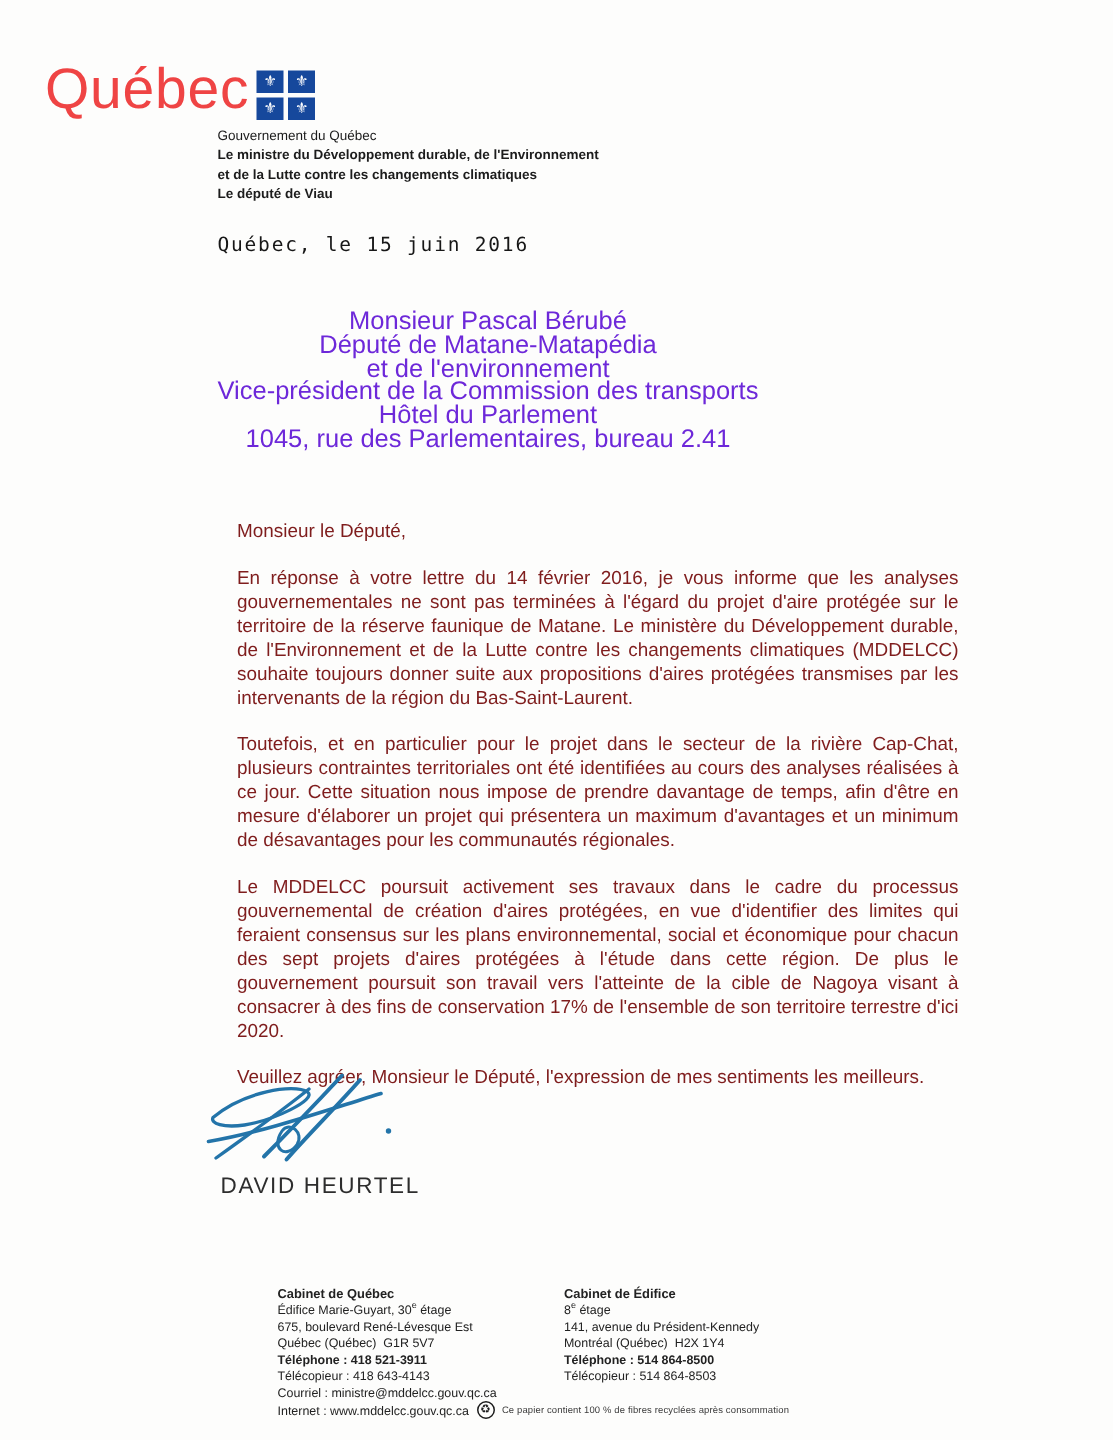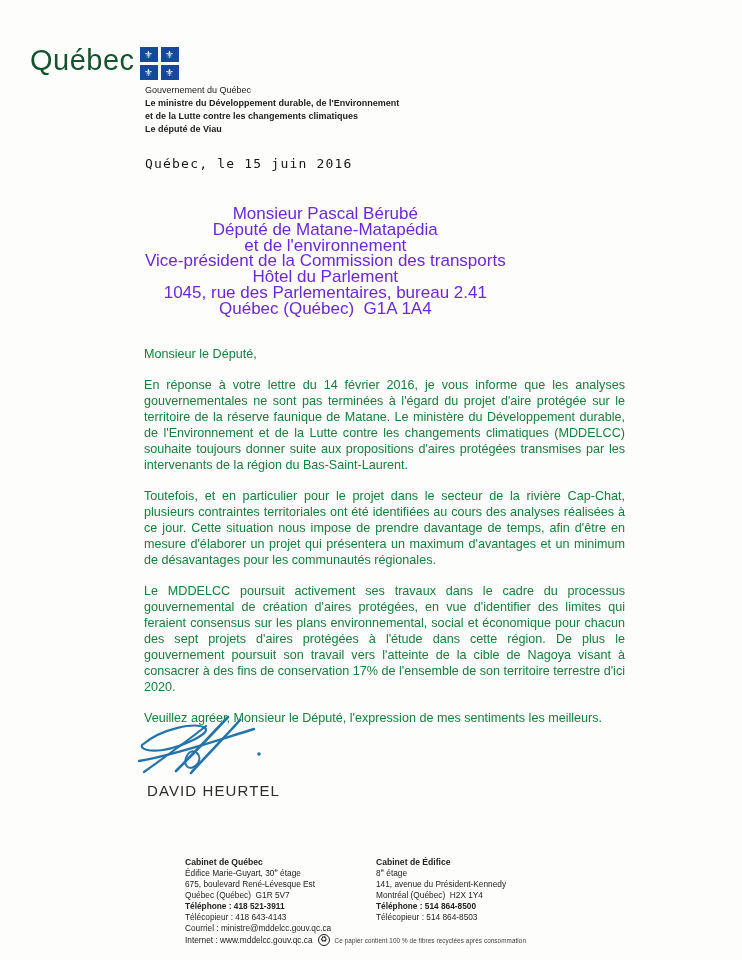--- a/index.html
+++ b/index.html
@@ -9,22 +9,22 @@
     width: 742px; height: 960px;
     background: #fdfdfc;
     font-family: "Liberation Sans", sans-serif;
     color: #2e2e2e;
     overflow: hidden;
     margin: 0 auto;
   }
   
   .logo { position: absolute; left: 30px; top: 42px; display: flex; align-items: flex-start; gap: 5px; }
   .wordmark {
-    font-size: 29px; line-height: 36px; font-weight: 400;
-    color: #14532d; letter-spacing: 0.5px;
+    font-size: 38px; line-height: 36px; font-weight: 400;
+    color: #ef4444; letter-spacing: 0.5px;
   }
   .flag {
     margin-top: 5px;
     width: 39px; height: 33px;
     display: grid;
     grid-template-columns: 18px 18px;
     grid-template-rows: 15px 15px;
     gap: 3px;
   }
   .flag .sq {
@@ -41,21 +41,21 @@
   
   .date {
     position: absolute; left: 145px; top: 156px;
     font-family: "DejaVu Sans Mono", monospace;
     font-size: 13px; letter-spacing: 1.2px; color: #171717;
   }
   
   .recipient { position: absolute; left: 145px; top: 206px; font-size: 17px; line-height: 15.8px; color: #6d28d9; text-align: center; }
   .recipient div { white-space: pre-wrap; }
   
-  .body-block { position: absolute; left: 144px; top: 346px; width: 481px; font-size: 12.6px; line-height: 16px; color: #15803d; }
+  .body-block { position: absolute; left: 158px; top: 346px; width: 481px; font-size: 12.6px; line-height: 16px; color: #7f1d1d; }
   .salutation { line-height: 16px; }
   .para { margin-top: 15px; text-align: justify; }
   .closing { margin-top: 15px; white-space: nowrap; }
   
   .signature-svg { position: absolute; left: 136px; top: 714px; }
   .sig-name { position: absolute; left: 147px; top: 782px; font-size: 15px; letter-spacing: 1.1px; color: #2d2d2d; }
   
   .footer { position: absolute; left: 145px; top: 857px; display: flex; font-size: 8.3px; line-height: 11px; color: #222; margin-left: 40px; }
   .fcol-q { width: 191px; }
   .ftitle { font-weight: 700; font-size: 8.6px; }
@@ -103,21 +103,20 @@
 
   <div class="date">Québec, le 15 juin 2016</div>
 
   <div class="recipient">
     <div>Monsieur Pascal Bérubé</div>
     <div>Député de Matane-Matapédia</div>
     <div>et de l'environnement</div>
     <div>Vice-président de la Commission des transports</div>
     <div>Hôtel du Parlement</div>
     <div>1045, rue des Parlementaires, bureau 2.41</div>
-    <div>Québec (Québec)  G1A 1A4</div>
   </div>
 
   <div class="body-block">
     <div class="salutation">Monsieur le Député,</div>
     <p class="para">En réponse à votre lettre du 14 février 2016, je vous informe que les analyses gouvernementales ne sont pas terminées à l'égard du projet d'aire protégée sur le territoire de la réserve faunique de Matane. Le ministère du Développement durable, de l'Environnement et de la Lutte contre les changements climatiques (MDDELCC) souhaite toujours donner suite aux propositions d'aires protégées transmises par les intervenants de la région du Bas-Saint-Laurent.</p>
     <p class="para">Toutefois, et en particulier pour le projet dans le secteur de la rivière Cap-Chat, plusieurs contraintes territoriales ont été identifiées au cours des analyses réalisées à ce jour. Cette situation nous impose de prendre davantage de temps, afin d'être en mesure d'élaborer un projet qui présentera un maximum d'avantages et un minimum de désavantages pour les communautés régionales.</p>
     <p class="para">Le MDDELCC poursuit activement ses travaux dans le cadre du processus gouvernemental de création d'aires protégées, en vue d'identifier des limites qui feraient consensus sur les plans environnemental, social et économique pour chacun des sept projets d'aires protégées à l'étude dans cette région. De plus le gouvernement poursuit son travail vers l'atteinte de la cible de Nagoya visant à consacrer à des fins de conservation 17% de l'ensemble de son territoire terrestre d'ici 2020.</p>
     <div class="closing">Veuillez agréer, Monsieur le Député, l'expression de mes sentiments les meilleurs.</div>
   </div>
 

